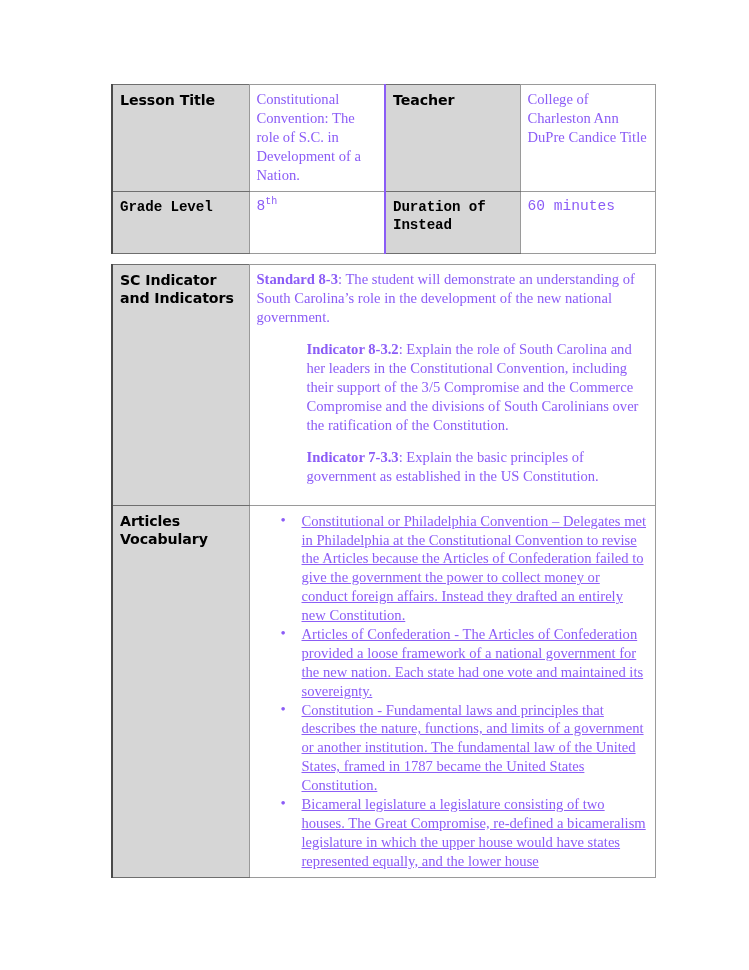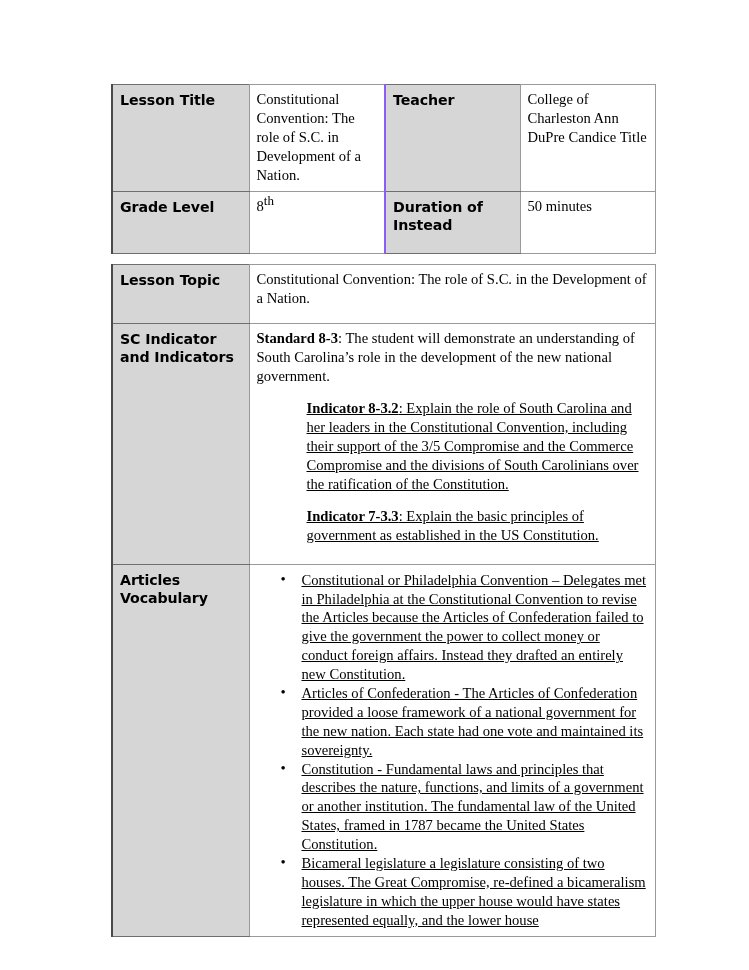--- a/index.html
+++ b/index.html
@@ -32,21 +32,21 @@
     table-layout: fixed;
     background: #ffffff;
   }
   .doc-table td {
     border: 1px solid #9a9a9a;
     vertical-align: top;
     padding: 5px 6px 6px 7px;
     font-family: "Liberation Serif", serif;
     font-size: 14.6px;
     line-height: 1.30;
-    color: #000000;
+    color: #8b5cf6;
   }
   
   .doc-table .hd {
     background: #d6d6d6;
     font-family: "DejaVu Sans", sans-serif;
     font-weight: bold;
     font-size: 14.2px;
     line-height: 1.30;
     color: #000000;
     letter-spacing: -0.1px;
@@ -58,47 +58,46 @@
   .doc-table .hd.nol { border-left: 2px solid #8b5cf6; }
 
   
   #table1 {
     left: 103px;
     top: 84px;
     width: 543px;
   }
   #table1 td { height: 1px; }
   #table1 .r1 td { height: 89px; }
-  #table1 .r2 td { height: 49px; }
+  #table1 .r2 td { height: 49px; font-family: Liberation Mono, monospace; }
 
   
   #table2 {
     left: 103px;
     top: 264px;
     width: 543px;
   }
   #table2 .r-topic td { height: 46px; }
   #table2 .r-std  td { height: 210px; }
   #table2 .r-vocab td { height: 323px; }
 
   .sup {
-    font-size: 13px;
+    font-size: 10px;
     vertical-align: super;
     line-height: 0;
   }
 
   p.blk {
     margin: 0 0 13px 0;
   }
   p.blk:last-child { margin-bottom: 0; }
 
   p.indent {
     margin: 0 0 13px 0;
     padding-left: 50px;
-    text-decoration: underline;
   }
 
   b, .b { font-weight: bold; }
 
   ul.voc {
     margin: 1px 0 0 0;
     padding: 0 0 0 0;
     list-style: none;
   }
   ul.voc li {
@@ -133,35 +132,31 @@
       <tr class="r1">
         <td class="hd">Lesson Title</td>
         <td>Constitutional Convention: The role of S.C. in Development of a Nation.</td>
         <td class="hd nol">Teacher</td>
         <td>College of Charleston Ann DuPre Candice Title</td>
       </tr>
       <tr class="r2">
         <td class="hd">Grade Level</td>
         <td><span>8</span><span class="sup">th</span></td>
         <td class="hd nol">Duration of Instead</td>
-        <td>50 minutes</td>
+        <td>60 minutes</td>
       </tr>
     </tbody>
   </table>
 
   <table id="table2" class="doc-table">
     <colgroup>
       <col style="width:137px">
       <col style="width:406px">
     </colgroup>
     <tbody>
-      <tr class="r-topic">
-        <td class="hd">Lesson Topic</td>
-        <td>Constitutional Convention: The role of S.C. in the Development of a Nation.</td>
-      </tr>
 
       <tr class="r-std">
         <td class="hd">SC Indicator and Indicators</td>
         <td>
           <p class="blk"><b>Standard 8-3</b><span>: The student will demonstrate an understanding of South Carolina’s role in the development of the new national government.</span></p>
           <p class="indent"><b>Indicator 8-3.2</b><span>: Explain the role of South Carolina and her leaders in the Constitutional Convention, including their support of the 3/5 Compromise and the Commerce Compromise and the divisions of South Carolinians over the ratification of the Constitution.</span></p>
           <p class="indent"><b>Indicator 7-3.3</b><span>: Explain the basic principles of government as established in the US Constitution.</span></p>
         </td>
       </tr>
 

